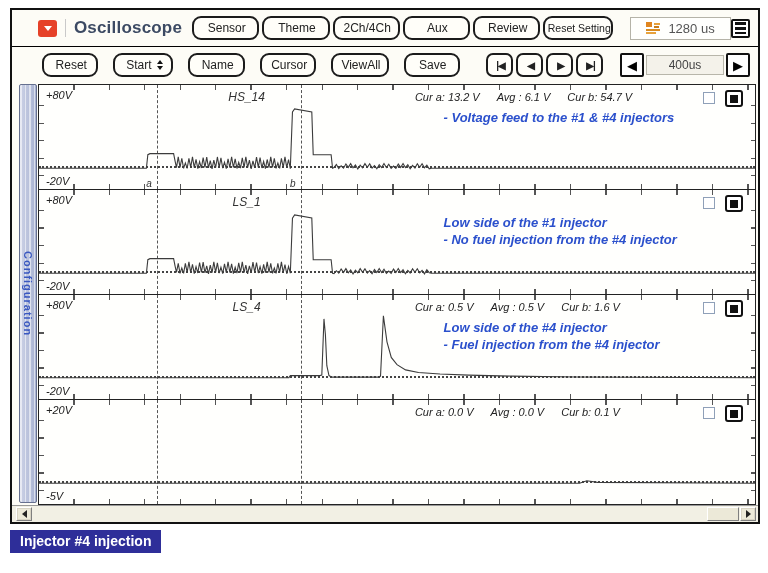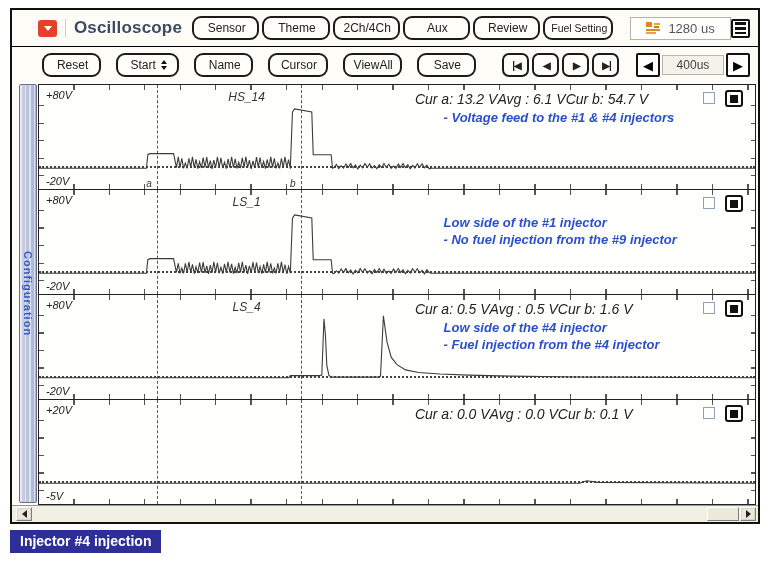--- a/index.html
+++ b/index.html
@@ -53,21 +53,21 @@
   .row2 .btn.start { width:66px; gap:5px; }
   .spin { display:flex; flex-direction:column; gap:2px; }
   .spin b { display:block; width:0; height:0; border-left:3.5px solid transparent; border-right:3.5px solid transparent; }
   .spin .up { border-bottom:4px solid #111; }
   .spin .dn { border-top:4px solid #111; }
   .navgrp { display:flex; gap:3px; margin-left:11px; }
   .navgrp .btn { width:27px; border-radius:7px; font-size:10px; font-weight:bold; margin:0; letter-spacing:-1px; }
   .tbgrp { display:flex; align-items:center; margin-left:17px; }
   .tb-arrow { width:24px; height:24px; background:#fff; border:2px solid #111; border-radius:2px;
     display:flex; align-items:center; justify-content:center; font-size:13px; color:#000; cursor:pointer; padding:0; }
-  .tb-val { width:62px; height:20px; background:#f4f2ea; border:1px solid #b8b6aa; margin:0 2px;
+  .tb-val { width:78px; height:20px; background:#f4f2ea; border:1px solid #b8b6aa; margin:0 2px;
     display:flex; align-items:center; justify-content:center; font-size:12px; color:#444; }
   
   .configtab {
     position:absolute; left:7px; top:74px; width:18px; height:419px;
     border:1px solid #66708f; border-radius:2px;
     background:
       repeating-linear-gradient(90deg, rgba(255,255,255,.55) 0 1.5px, rgba(0,0,0,0) 1.5px 4.5px),
       linear-gradient(90deg,#ccd2e6,#a9b3d2);
     display:flex; align-items:center; justify-content:center; cursor:pointer;
   }
@@ -87,21 +87,21 @@
     position:absolute; top:4px; bottom:4px; width:5px;
     background:repeating-linear-gradient(to bottom, transparent 0 16px, #555 16px 17.5px);
   }
   .ticks-left { left:0; } .ticks-right { right:0; width:4px; }
   .baseline { position:absolute; left:0; right:0; bottom:20%; border-top:2px dotted #444; }
   .cursorline { position:absolute; top:0; bottom:0; width:0; border-left:1px dashed #555; }
   .cur-a { left:16.5%; } .cur-b { left:36.6%; }
   .range-top { position:absolute; top:4px; left:7px; font-size:11px; color:#222; }
   .range-bot { position:absolute; bottom:2px; left:7px; font-size:11px; color:#222; }
   .chname { position:absolute; top:5px; left:29%; transform:translateX(-50%); font-size:12px; color:#333; }
-  .meas { position:absolute; top:6px; left:52.5%; display:flex; font-size:14px; color:#222; white-space:nowrap; }
+  .meas { position:absolute; top:6px; left:52.5%; display:flex; gap:17px; font-size:11px; color:#222; white-space:nowrap; }
   .chk { position:absolute; top:7px; right:40px; width:12px; height:12px; border:1px solid #8fa0b8; background:#fff; cursor:pointer; }
   .sqbtn { position:absolute; top:5px; right:12px; width:18px; height:17px; border:2px solid #111; border-radius:3px;
     background:#fff; display:flex; align-items:center; justify-content:center; cursor:pointer; padding:0; }
   .sqbtn i { display:block; width:8px; height:8px; background:#111; }
   .notes { position:absolute; top:24px; left:56.5%; color:#2b50cc; font-size:13px; font-weight:bold; line-height:17px; white-space:nowrap; }
   .ab { position:absolute; bottom:0px; font-size:10px; color:#333; }
   .ab.a { left:calc(16.5% - 11px); } .ab.b { left:calc(36.6% - 11px); }
   .wave { position:absolute; left:0; top:0; width:100%; height:100%; }
   
   .scroll {
@@ -133,21 +133,21 @@
     <button class="app-btn">
         <span class="tri-dn"></span>
       </button>
     <span class="vsep"></span>
     <span class="title">Oscilloscope</span>
     <button class="btn">Sensor</button>
     <button class="btn">Theme</button>
     <button class="btn">2Ch/4Ch</button>
     <button class="btn">Aux</button>
     <button class="btn">Review</button>
-    <button class="btn narrow">Fuel Setting</button>
+    <button class="btn narrow">Reset Setting</button>
     <span class="timebox">
       <svg width="15" height="12" viewBox="0 0 15 12">
         <rect x="0" y="0" width="6" height="5" fill="#e0851f"></rect>
         <rect x="8" y="1" width="6" height="2" fill="#e8a23c"></rect>
         <rect x="8" y="4" width="5" height="2" fill="#c97c17"></rect>
         <rect x="0" y="7" width="14" height="2" fill="#d98a1e"></rect>
         <rect x="0" y="10" width="10" height="2" fill="#e8a23c"></rect>
       </svg>
       <span class="tval">1280 us</span>
     </span>
@@ -233,21 +233,21 @@
         </svg>
       <span class="range-top">+80V</span>
       <span class="range-bot">-20V</span>
       <span class="chname">LS_1</span>
       <span class="chk"></span>
       <button class="sqbtn">
           <i></i>
         </button>
       <div class="notes">
         <div>Low side of the #1 injector</div>
-        <div>- No fuel injection from the #9 injector</div>
+        <div>- No fuel injection from the #4 injector</div>
       </div>
     </div>
 
     <div class="panel">
       <div class="ticks-top"></div>
       <div class="ticks-bottom"></div>
       <div class="ticks-left"></div>
       <div class="ticks-right"></div>
       <div class="baseline"></div>
       <div class="cursorline cur-a"></div>

